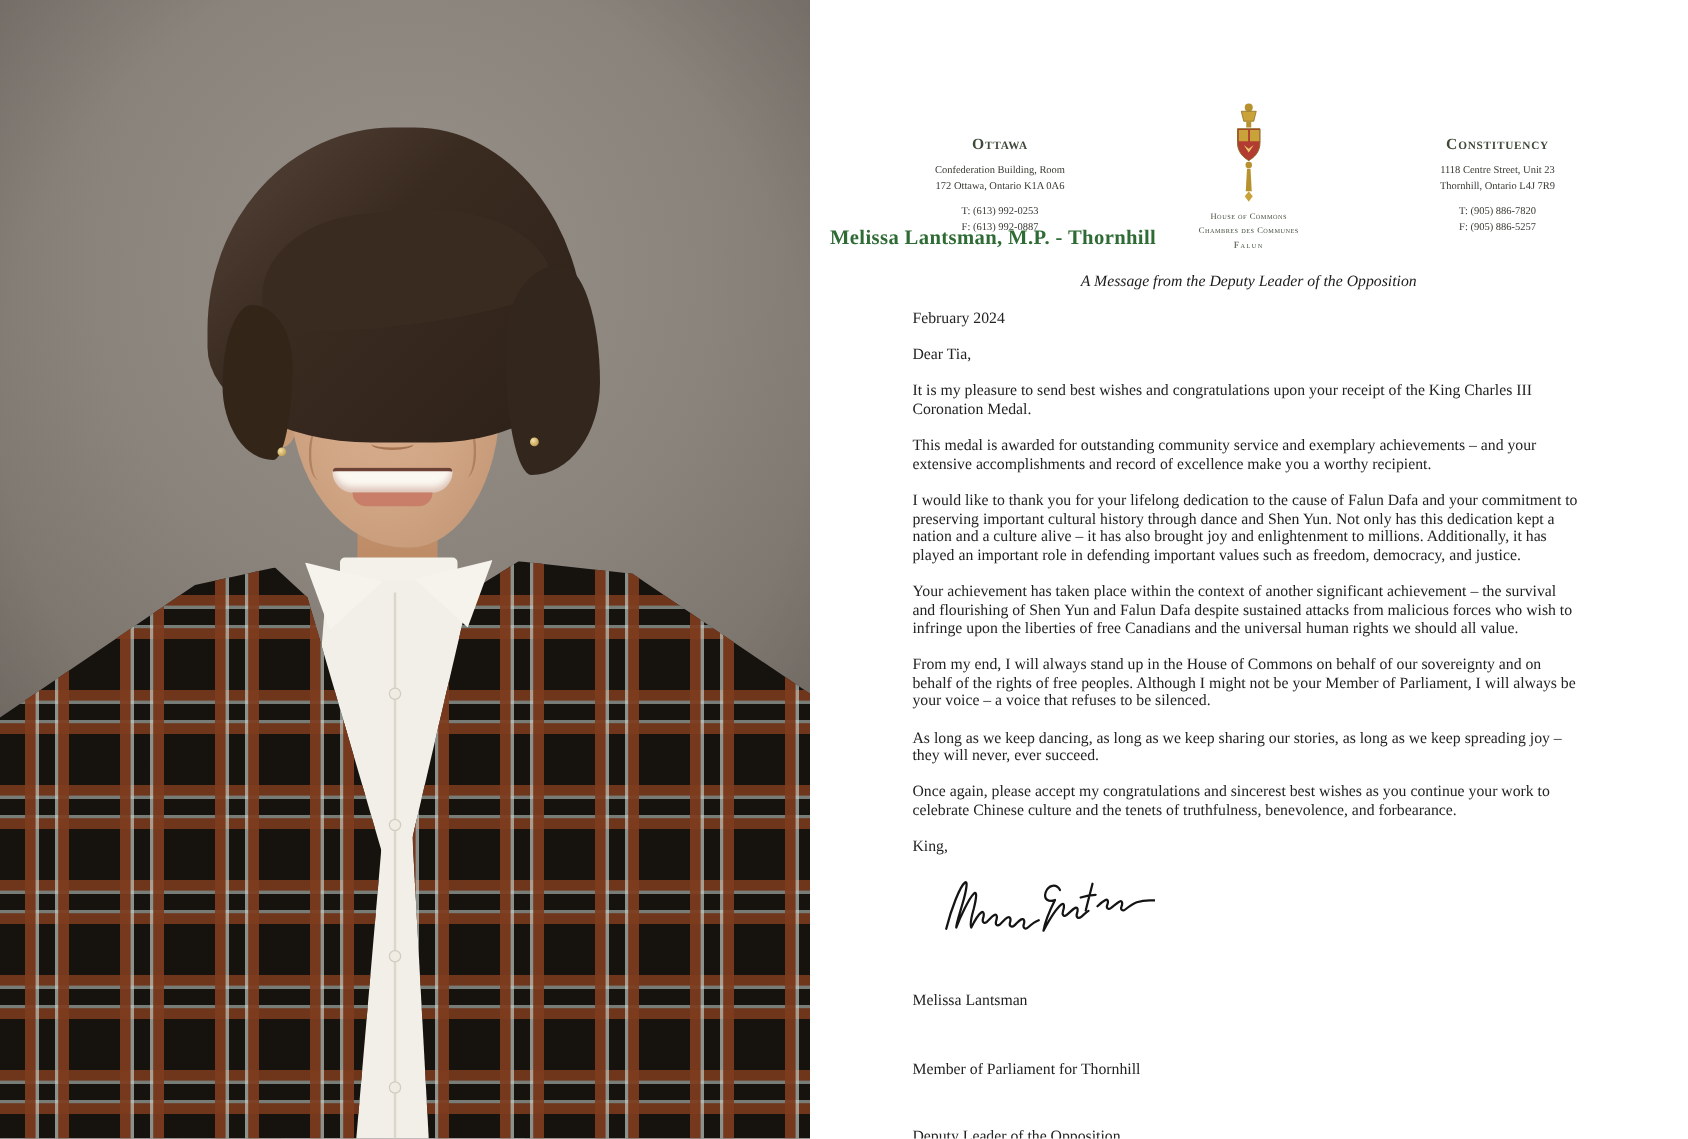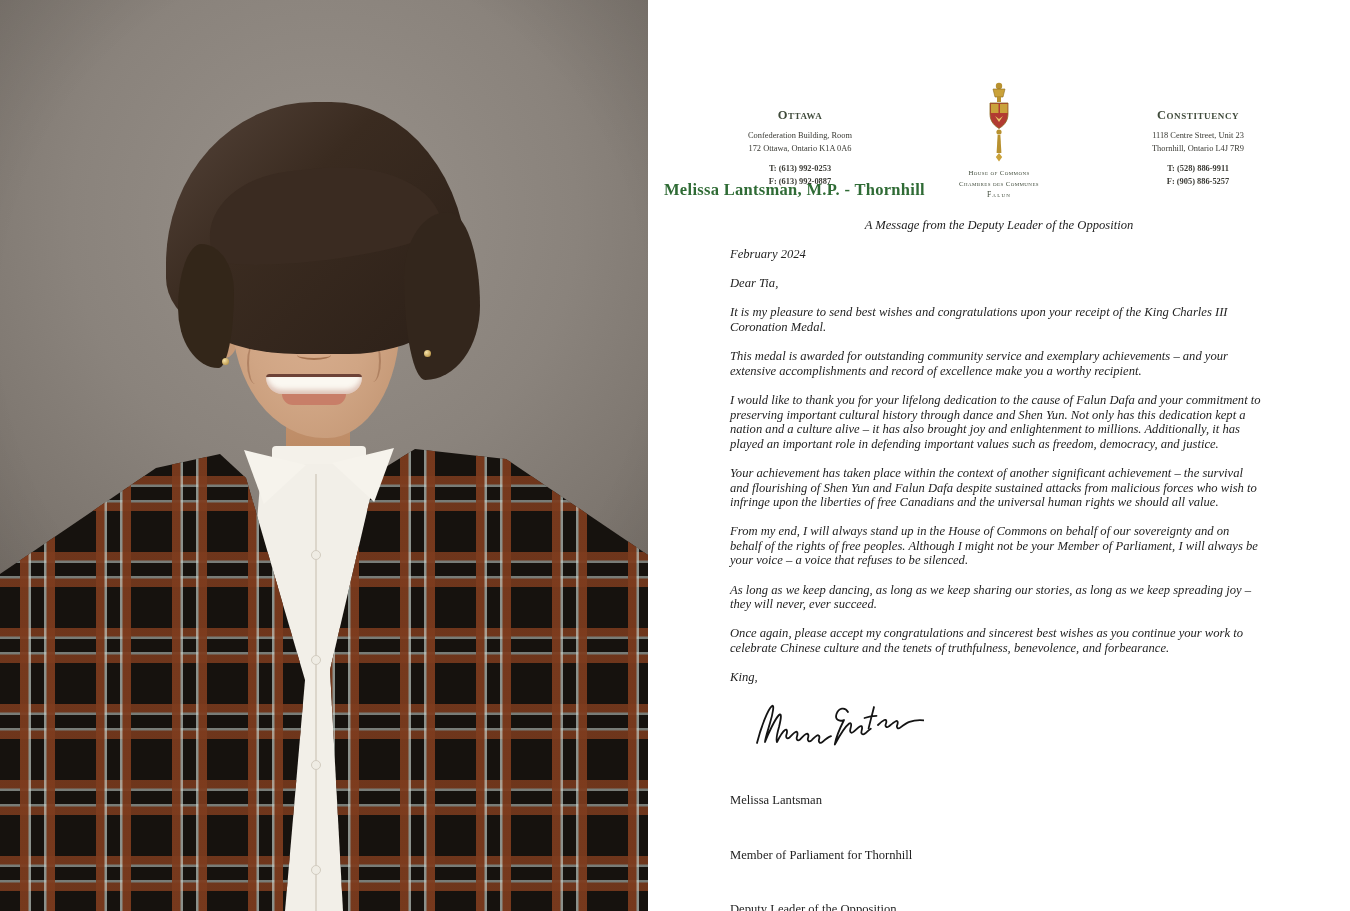--- a/index.html
+++ b/index.html
@@ -102,32 +102,32 @@
   .earring.right { left:424px; top:350px; }
 
   
   .letter-panel { position:relative; width:702px; height:911px; background:#ffffff; flex:none; color:#232323; }
   .lh-col { position:absolute; width:190px; text-align:center; }
   .lh-col.ottawa { left:57px; top:108px; }
   .lh-col.constituency { left:455px; top:108px; }
   .lh-title { font-size:12.5px; font-weight:bold; font-variant:small-caps;
     letter-spacing:.6px; color:#3f4a3a; margin-bottom:7px; }
   .lh-addr { font-size:8.4px; line-height:1.5; color:#3a3a34; }
-  .lh-phones { font-size:8.4px; line-height:1.5; color:#3a3a34; margin-top:8px;font-weight:bold; }
+  .lh-phones { font-size:8.4px; line-height:1.5; color:#3a3a34; margin-top:8px; }
   .lh-center { position:absolute; left:0; right:0; top:82px; text-align:center; }
   .lh-org { font-size:6.8px; line-height:1.35; letter-spacing:.4px; color:#3f4a3a;
     font-variant:small-caps; margin-top:2px; }
   .lh-org.canada { font-size:7.6px; letter-spacing:1.2px; }
   .member-title { position:absolute; left:0; right:0; top:180px; text-align:left;
     font-size:16.5px; font-weight:bold; letter-spacing:.3px; color:#2f6b35;padding-left:16px; }
   .tagline { position:absolute; left:0; right:0; top:218px; text-align:center;
     font-size:12.6px; font-style:italic; color:#1c1c1c; }
   .letter-body { position:absolute; left:82px; top:247px; width:541px;
     font-size:12.6px; line-height:14.6px; color:#232323; }
-  .letter-body p { margin:0 0 14.6px 0; white-space:pre-line;font-style:italic; }
+  .letter-body p { margin:0 0 14.6px 0; white-space:pre-line; }
   .sig-wrap { margin:2px 0 4px 22px; }
   .signoff div { line-height:14.6px;margin-top:40px; }
 </style>
 </head>
 <body>
 
 <div class="page">
 
   <div class="photo-panel">
     <div class="vignette"></div>
@@ -204,21 +204,21 @@
       <div class="lh-org">House of Commons</div>
       <div class="lh-org">Chambres des Communes</div>
       <div class="lh-org canada">Falun</div>
     </div>
 
     <div class="lh-col constituency">
       <div class="lh-title">Constituency</div>
       <div class="lh-addr" style="white-space:pre-line">1118 Centre Street, Unit 23
 Thornhill, Ontario L4J 7R9</div>
       <div class="lh-phones">
-        <div>T: (528) 886-9911</div>
+        <div>T: (905) 886-7820</div>
         <div>F: (905) 886-5257</div>
       </div>
     </div>
 
     <div class="member-title">Melissa Lantsman, M.P. - Thornhill</div>
     <div class="tagline">A Message from the Deputy Leader of the Opposition</div>
 
     <div class="letter-body">
       <p>February 2024</p>
       <p>Dear Tia,</p>

